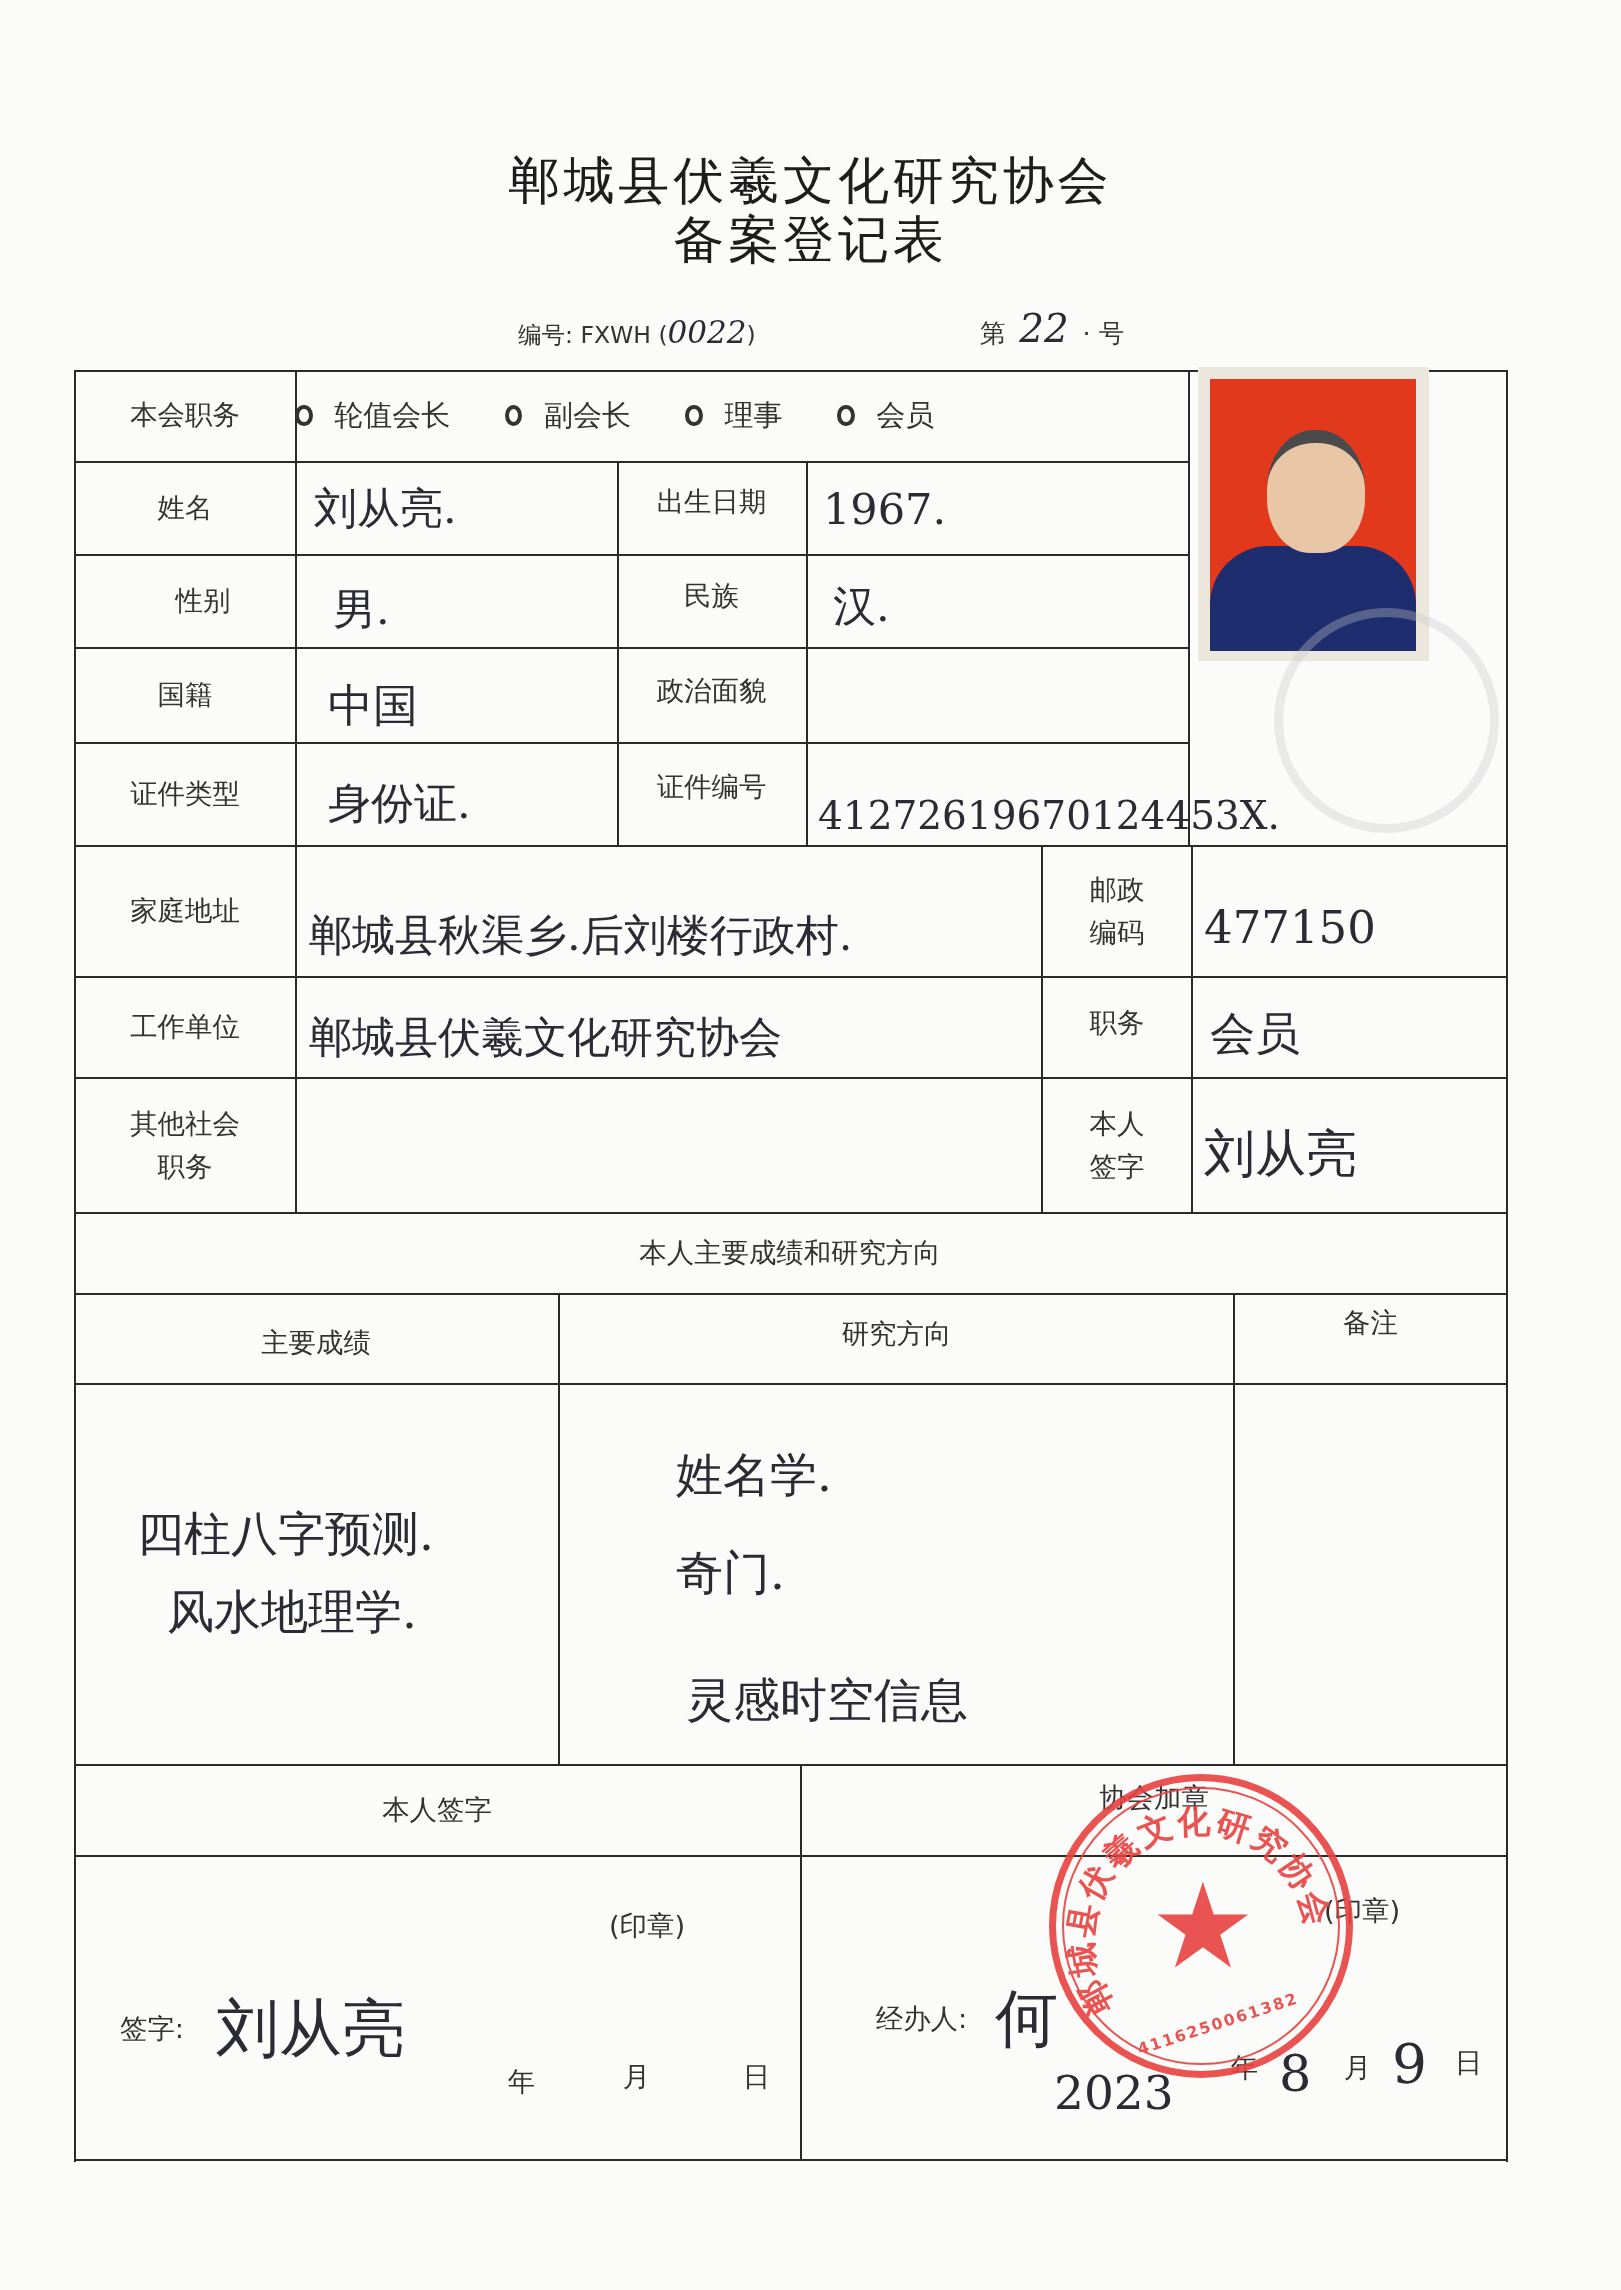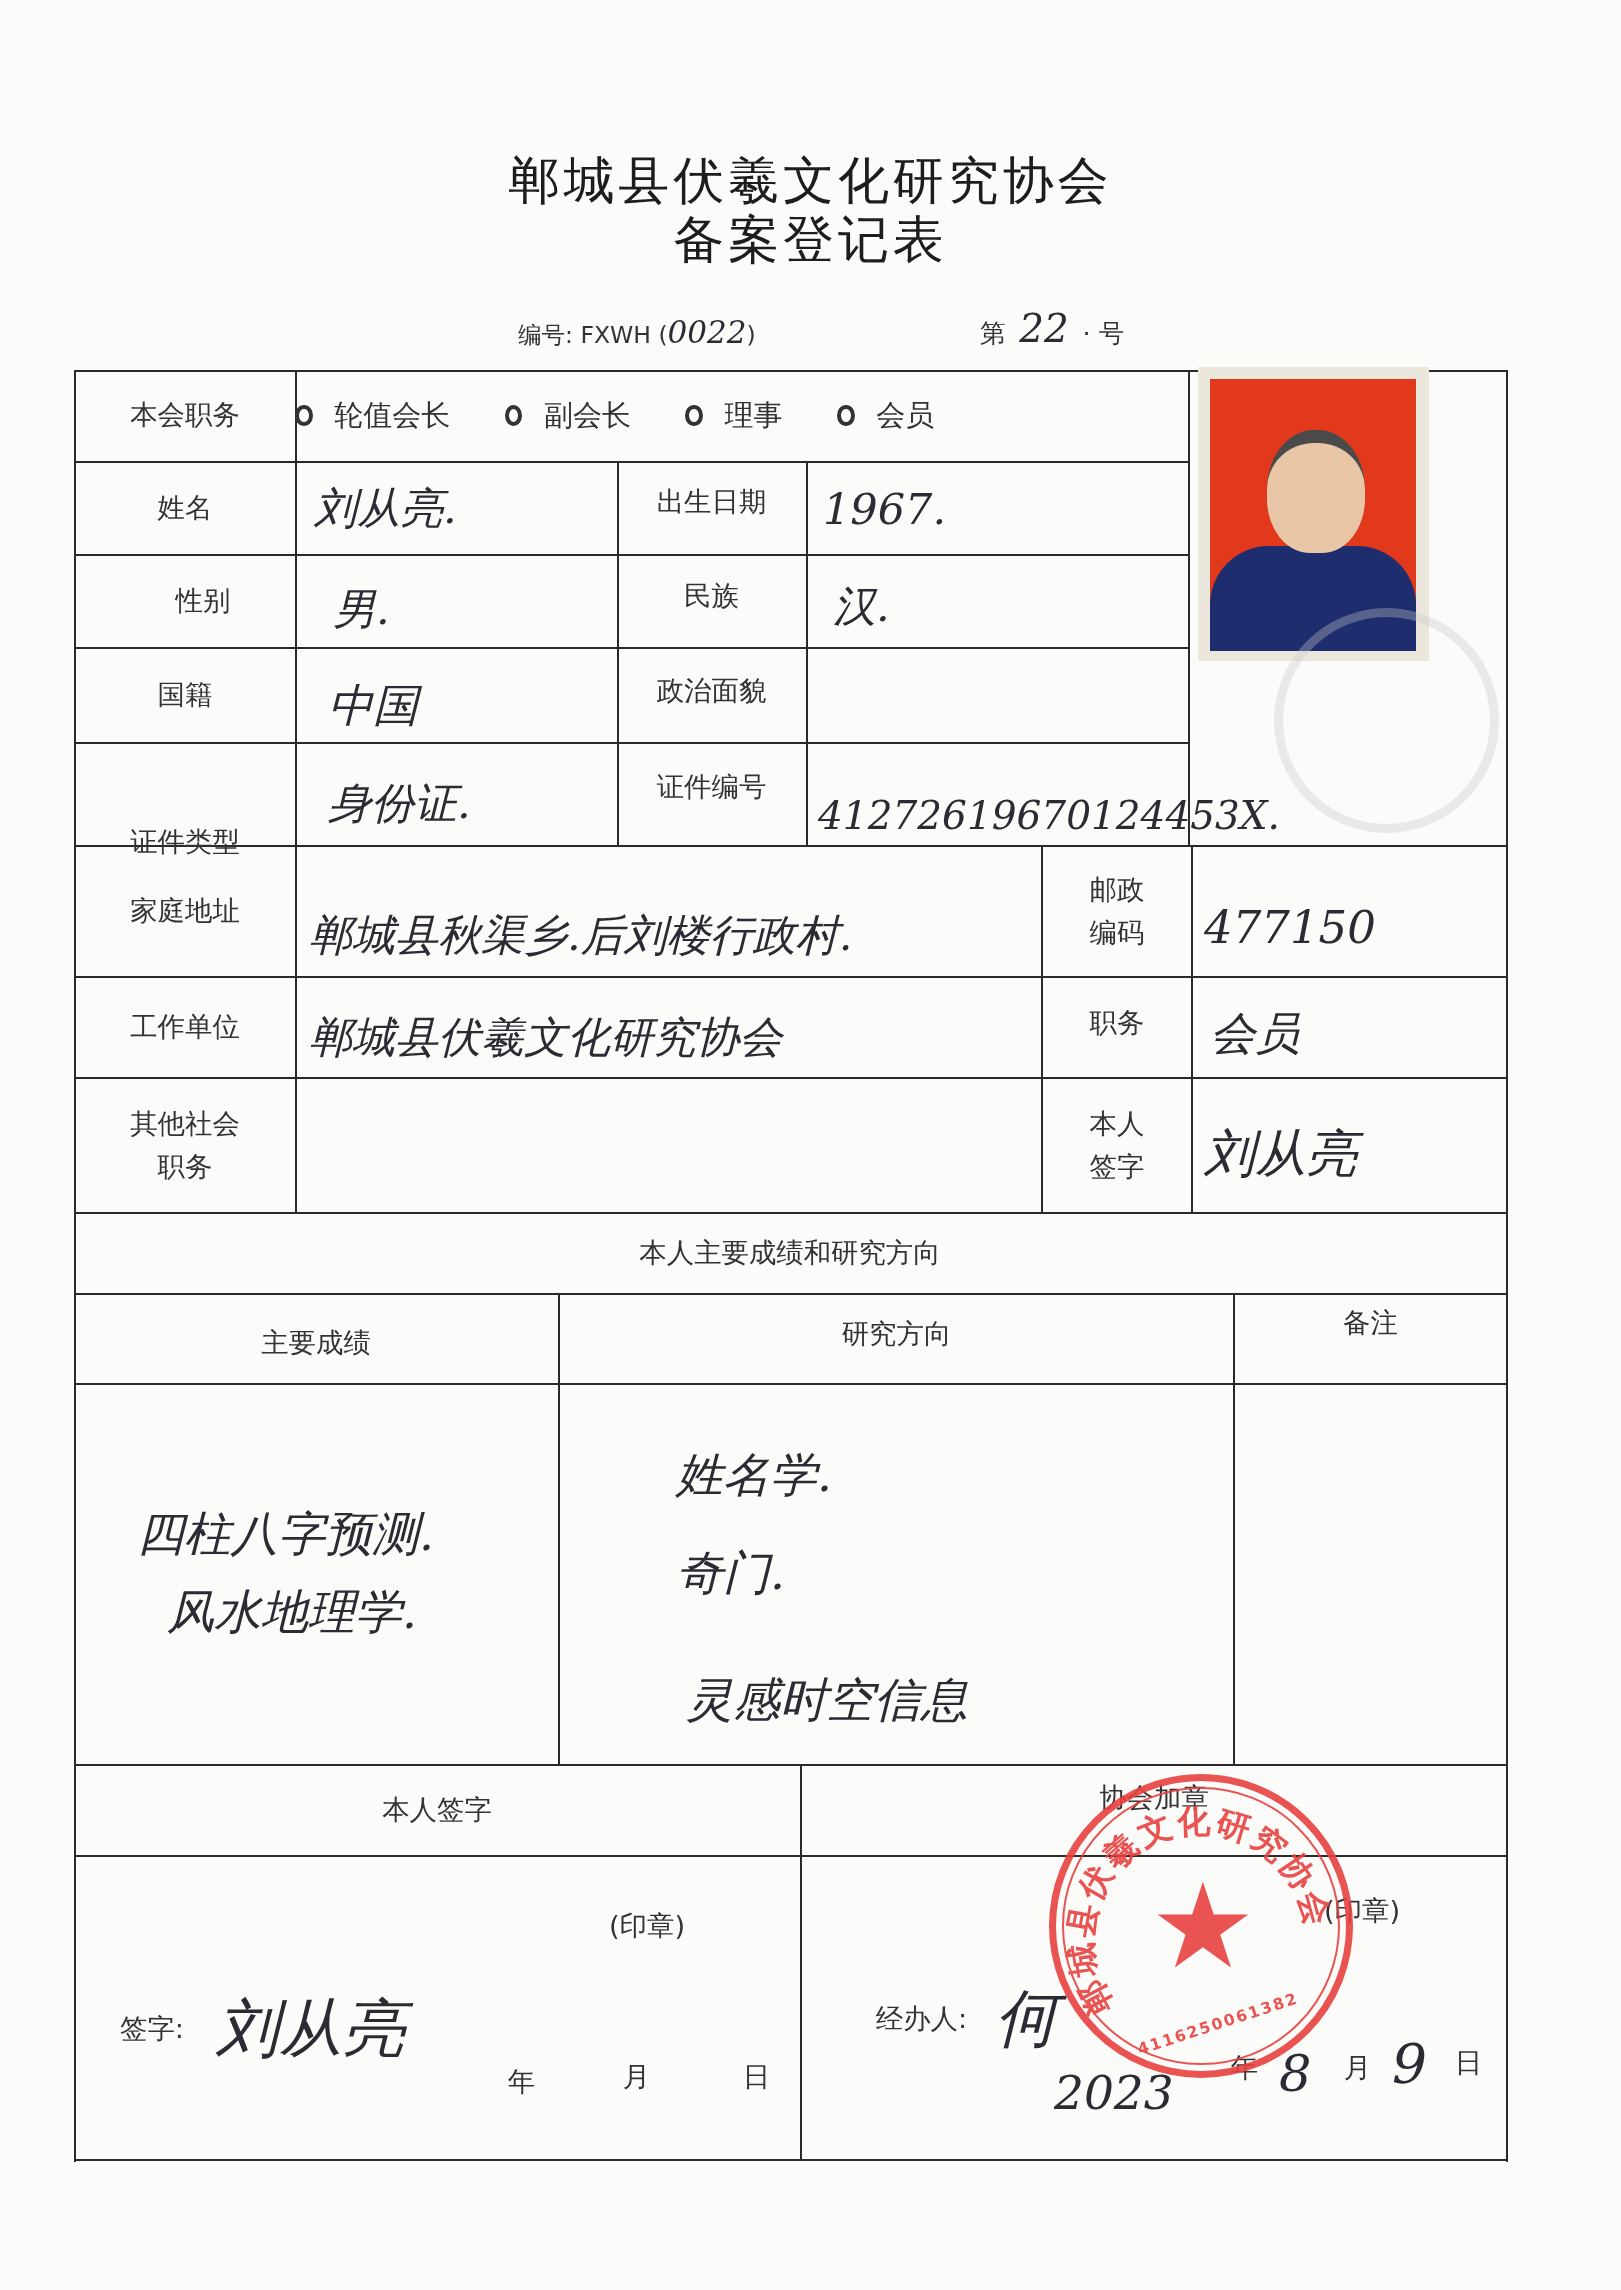--- a/index.html
+++ b/index.html
@@ -12,21 +12,21 @@
   .abs { position:absolute; }
   .title1 { left:0; width:1621px; top:147px; text-align:center; font-size:51px; letter-spacing:3.9px; color:#1d1d1d; }
   .title2 { left:0; width:1621px; top:206px; text-align:center; font-size:51px; letter-spacing:3.9px; color:#1d1d1d; }
   .serial { top:314px; left:518px; font-size:23.5px; color:#333; }
   .serial .hw { font-family:"DejaVu Serif",serif; font-style:italic; font-size:31px; color:#2a2a35; }
   .order { top:306px; left:980px; font-size:25.5px; color:#333; }
   .order .hw { font-family:"DejaVu Serif",serif; font-style:italic; font-size:39px; color:#2a2a35; margin:0 13.7px; }
   .line-h { position:absolute; height:2px; background:#2a2a2a; }
   .line-v { position:absolute; width:2px; background:#2a2a2a; }
   .lbl { position:absolute; font-size:27.4px; color:#333; display:flex; align-items:center; justify-content:center; text-align:center; line-height:1.55; }
-  .hw-text { position:absolute; font-family:"DejaVu Serif",serif; font-style:italic; color:#2b2b33; display:flex; align-items:center; white-space:nowrap; }
+  .hw-text { position:absolute; font-family:"DejaVu Serif",serif; color:#2b2b33; display:flex; align-items:center; white-space:nowrap; }
   .radio-row { position:absolute; left:295px; top:371px; width:893px; height:89px; display:flex; align-items:center; gap:25.5px; box-sizing:border-box; font-size:29px; color:#333; }
   .radio { display:flex; align-items:center; gap:21.6px; margin-right:29px; }
   .radio .dot { width:17.6px; height:21.6px; border:4.9px solid #333; border-radius:50%; box-sizing:border-box; background:#fff; }
   .photo { position:absolute; left:1198px; top:367px; width:231px; height:294px; background:#ece7dd; }
   .photo .bg { position:absolute; left:11.8px; top:11.8px; width:206px; height:272px; background:#e2391c; overflow:hidden; }
   .photo .head { position:absolute; left:57px; top:51px; width:98px; height:123px; border-radius:48% 48% 44% 44%; background:#e9c6a6; border-top:13.7px solid #4a4a4a; box-sizing:border-box; }
   .photo .body { position:absolute; left:0; top:167px; width:206px; height:108px; background:#1d2d6e; border-radius:59px 59px 0 0; }
   .emboss { position:absolute; left:1274px; top:608px; width:225px; height:225px; border-radius:50%; border:9.8px solid rgba(200,200,200,0.35); box-sizing:border-box; }
   .seal { position:absolute; left:1049px; top:1774px; width:304px; height:304px; border-radius:50%; border:7.8px solid #e8413f; box-sizing:border-box; opacity:0.9; }
   .seal .inner { position:absolute; inset:5.9px; border-radius:50%; border:2px solid #e8413f; }
@@ -96,21 +96,21 @@
 <div class="lbl" style="left:75px;top:556px;width:220px;height:91px;padding-left:18px;">性别</div>
 <div class="hw-text" style="left:333px;top:564px;height:91px;font-size:43px;">男.</div>
 <div class="lbl" style="left:618px;top:551px;width:187px;height:91px;">民族</div>
 <div class="hw-text" style="left:833px;top:561px;height:91px;font-size:43px;">汉.</div>
 
 <div class="lbl" style="left:75px;top:649px;width:220px;height:93px;">国籍</div>
 <div class="hw-text" style="left:328px;top:659px;height:93px;font-size:45px;">中国</div>
 <div class="lbl" style="left:618px;top:645px;width:187px;height:93px;">政治面貌</div>
 <div class="hw-text" style="left:823px;top:649px;height:93px;font-size:39px;"></div>
 
-<div class="lbl" style="left:75px;top:744px;width:220px;height:101px;margin-top:48px;">证件类型</div>
+<div class="lbl" style="left:75px;top:744px;width:220px;height:101px;">证件类型</div>
 <div class="hw-text" style="left:328px;top:753px;height:101px;font-size:43px;">身份证.</div>
 <div class="lbl" style="left:618px;top:737px;width:187px;height:101px;">证件编号</div>
 <div class="hw-text" style="left:818px;top:765px;height:101px;font-size:39px;text-align:center;">41272619670124453X.</div>
 
 <div class="lbl" style="left:75px;top:847px;width:220px;height:129px;">家庭地址</div>
 <div class="hw-text" style="left:309px;top:887px;height:98px;font-size:43px;">郸城县秋渠乡.后刘楼行政村.</div>
 <div class="lbl" style="left:1043px;top:847px;width:148px;height:129px;flex-direction:column;">
   <span>邮政</span>
   <span>编码</span>
 </div>

